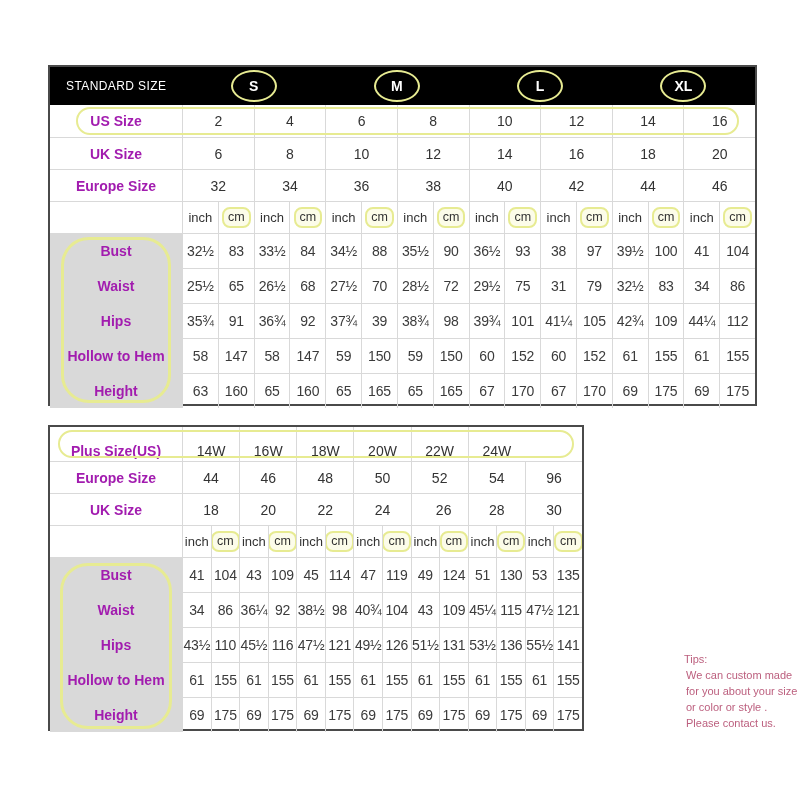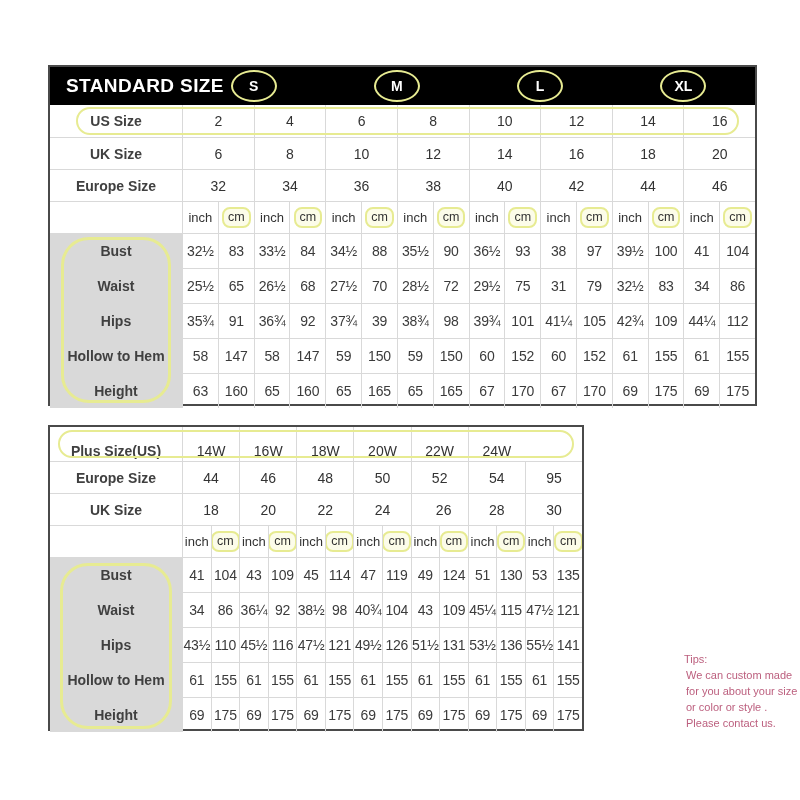--- a/index.html
+++ b/index.html
@@ -16,21 +16,21 @@
     font-family:"Liberation Sans", sans-serif;overflow:hidden;
   }
   .size-table{position:absolute;background:#fff;border:2px solid var(--outer);box-sizing:border-box;}
   #standard-table{left:48px;top:65px;width:709px;height:341px;}
   #plus-table{left:48px;top:425px;width:536px;height:306px;}
 
   .tbl-header{
     position:relative;height:38px;background:#000;color:#fff;
     display:flex;align-items:center;box-sizing:border-box;padding-left:16px;
   }
-  .tbl-title{font-weight:bold;font-size:19px;letter-spacing:.4px;}
+  .tbl-title{font-weight:normal;font-size:12px;letter-spacing:.4px;}
   .size-circle{
     position:absolute;top:19px;transform:translate(-50%,-50%);
     width:46px;height:32px;border:2px solid var(--hl);border-radius:50%;
     display:flex;align-items:center;justify-content:center;
     color:#fff;font-weight:bold;font-size:14px;box-sizing:border-box;
   }
   .g1{left:calc(132px + (100% - 132px)*0.125);}
   .g2{left:calc(132px + (100% - 132px)*0.375);}
   .g3{left:calc(132px + (100% - 132px)*0.625);}
   .g4{left:calc(132px + (100% - 132px)*0.875);}
@@ -41,21 +41,21 @@
   .row + .row{border-top:1px solid var(--grid);}
   .r-size{height:32px;}
   .r-size-big{height:34px;}
   .r-unit{height:32px;}
   .r-measure{height:35px;}
   .cell{
     display:flex;align-items:center;justify-content:center;
     box-sizing:border-box;overflow:hidden;
   }
   .cell + .cell{border-left:1px solid var(--grid);}
-  .label-cell{font-weight:bold;font-size:14px;color:#404040;}
+  .label-cell{font-weight:bold;font-size:14px;color:#a21caf;}
   .size-val{font-size:14px;color:#333;}
   .unit-inch{font-size:13px;color:#333;}
   .cm-box{
     display:inline-flex;align-items:center;justify-content:center;
     border:2px solid var(--hl);border-radius:8px;background:#fcfce9;
     font-size:12.5px;color:#333;padding:1px 4px;line-height:1.2;
   }
   .num{font-size:14px;color:var(--num);letter-spacing:-0.2px;}
   .mlabel{background:var(--labelbg);}
 
@@ -281,21 +281,21 @@
           <div class="cell size-val" style="grid-column: span 2; margin-top: 48px;">26W</div>
         </div>
         <div class="row r-size">
           <div class="cell label-cell">Europe Size</div>
           <div class="cell size-val" style="grid-column: span 2;">44</div>
           <div class="cell size-val" style="grid-column: span 2;">46</div>
           <div class="cell size-val" style="grid-column: span 2;">48</div>
           <div class="cell size-val" style="grid-column: span 2;">50</div>
           <div class="cell size-val" style="grid-column: span 2;">52</div>
           <div class="cell size-val" style="grid-column: span 2;">54</div>
-          <div class="cell size-val" style="grid-column: span 2;">95</div>
+          <div class="cell size-val" style="grid-column: span 2;">96</div>
         </div>
         <div class="row r-size">
           <div class="cell label-cell">UK Size</div>
           <div class="cell size-val" style="grid-column: span 2;">18</div>
           <div class="cell size-val" style="grid-column: span 2;">20</div>
           <div class="cell size-val" style="grid-column: span 2;">22</div>
           <div class="cell size-val" style="grid-column: span 2;">24</div>
           <div class="cell size-val" style="grid-column: span 2; padding-left: 8px;">26</div>
           <div class="cell size-val" style="grid-column: span 2;">28</div>
           <div class="cell size-val" style="grid-column: span 2;">30</div>

